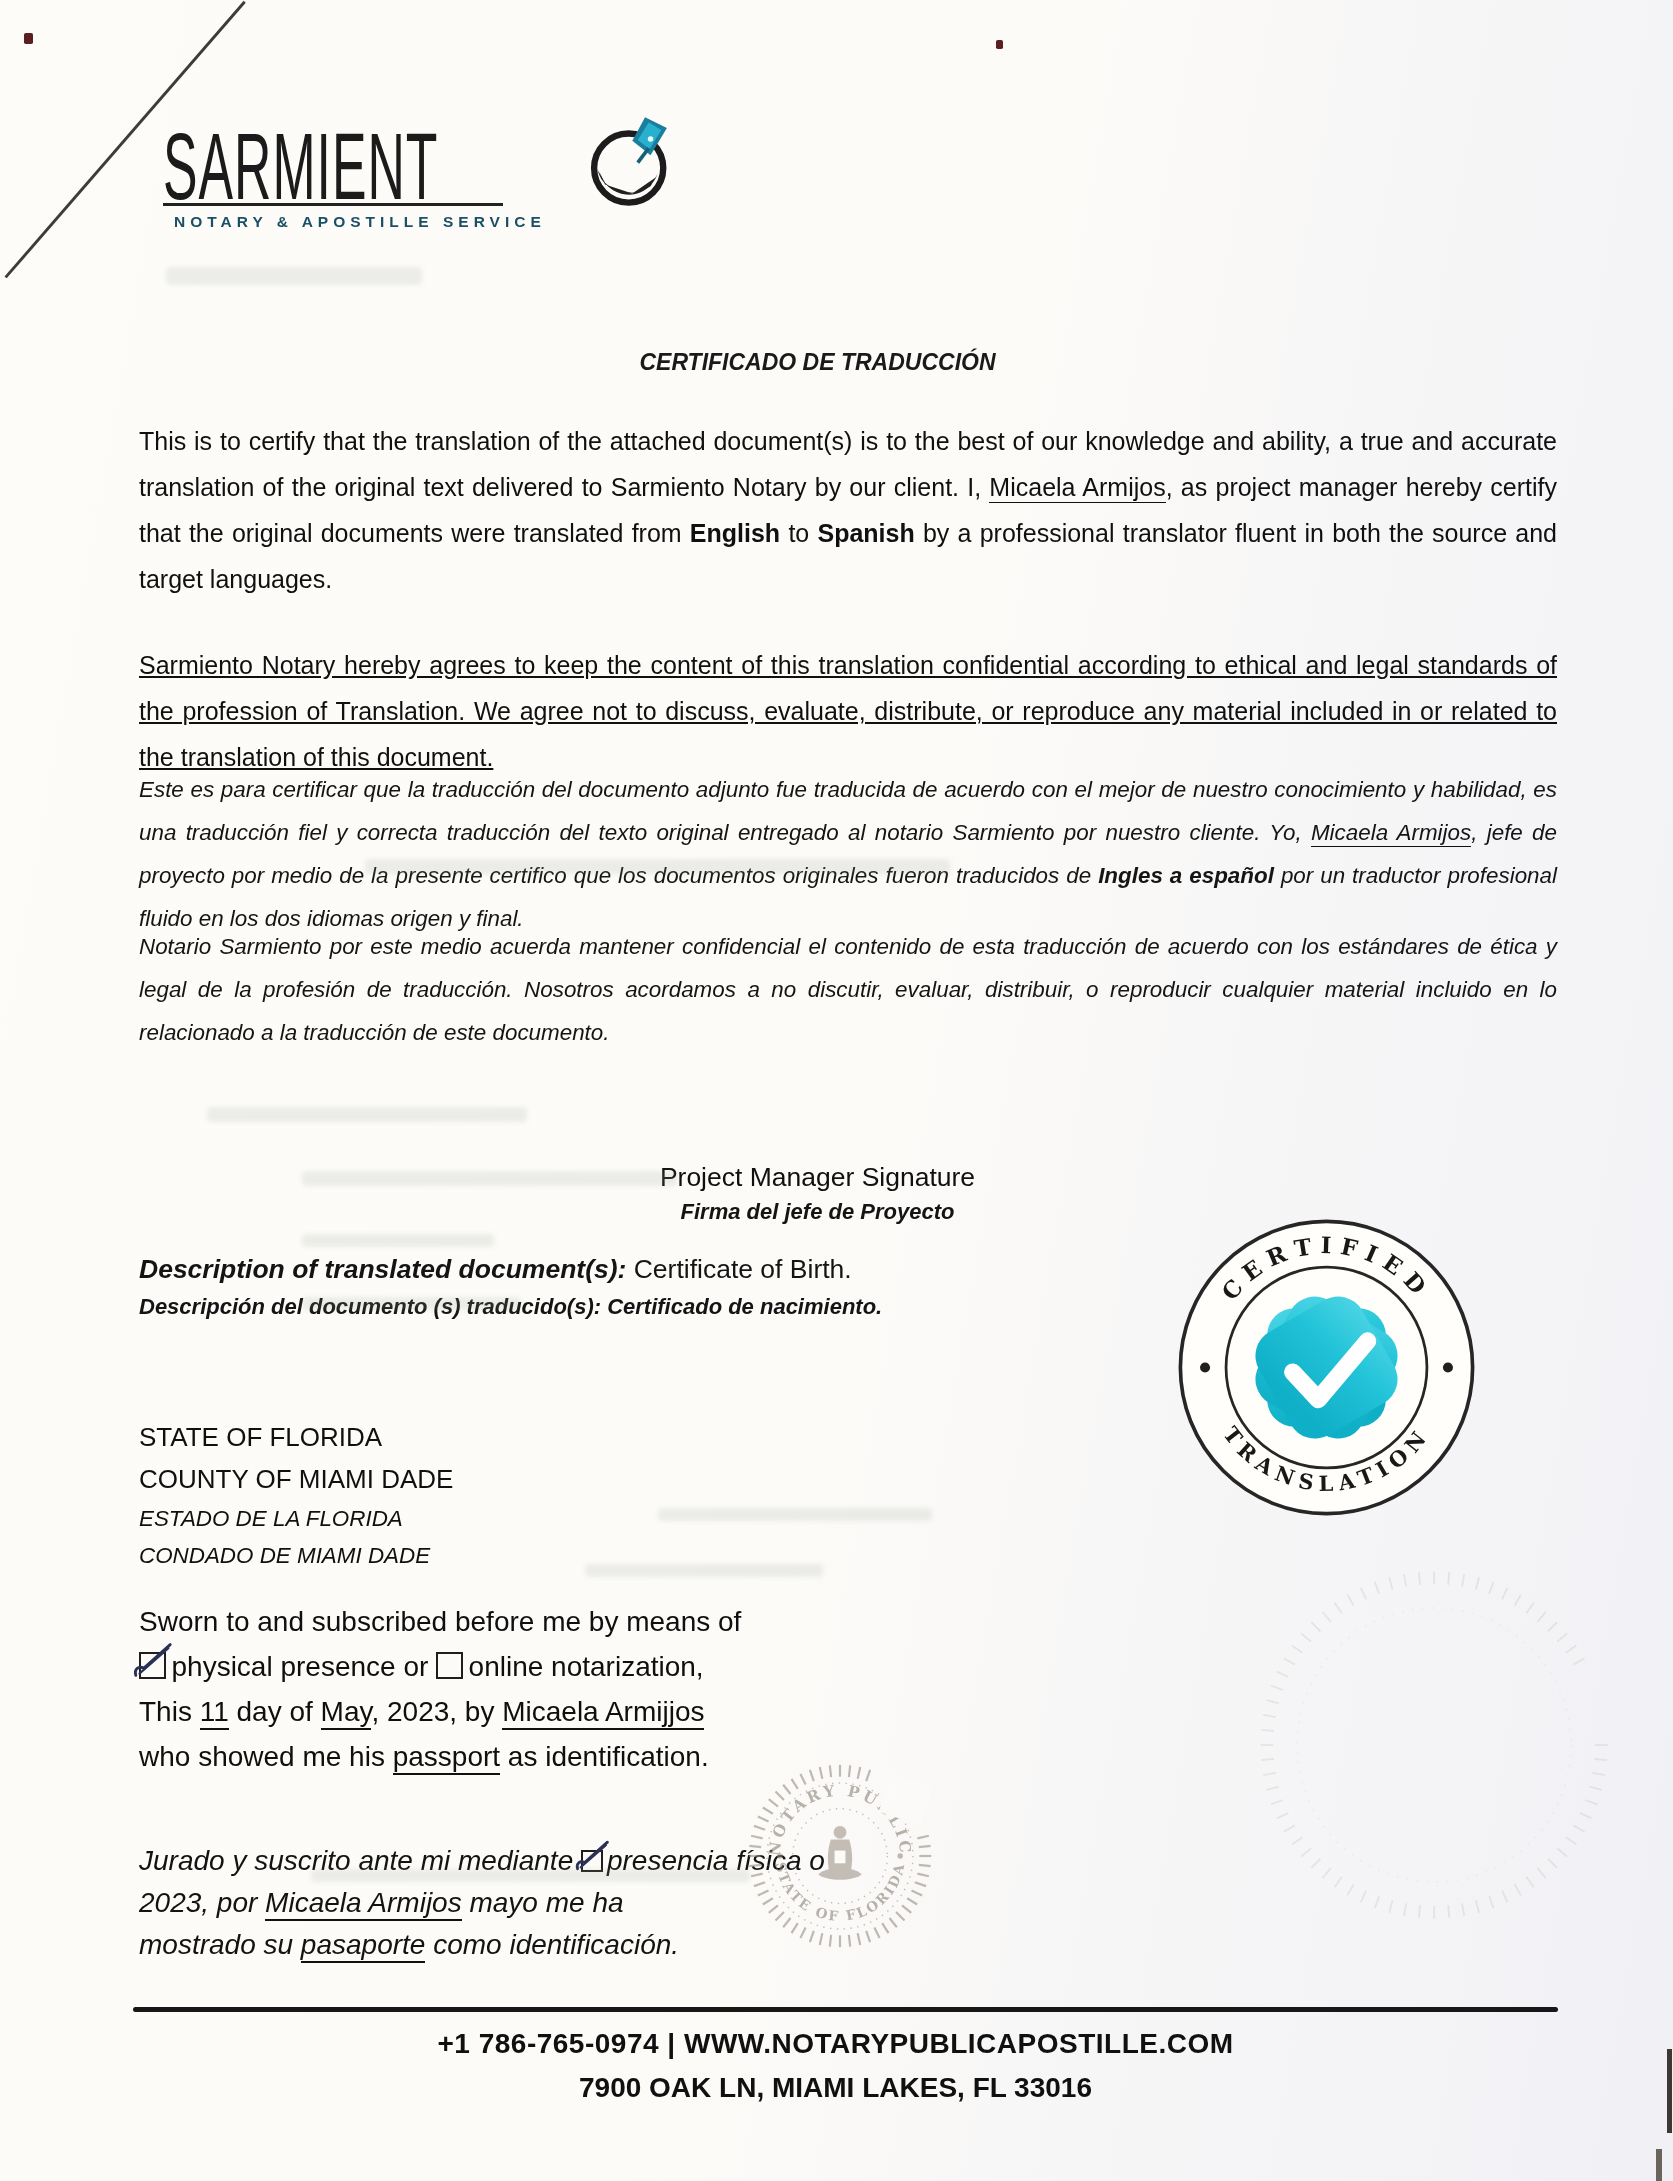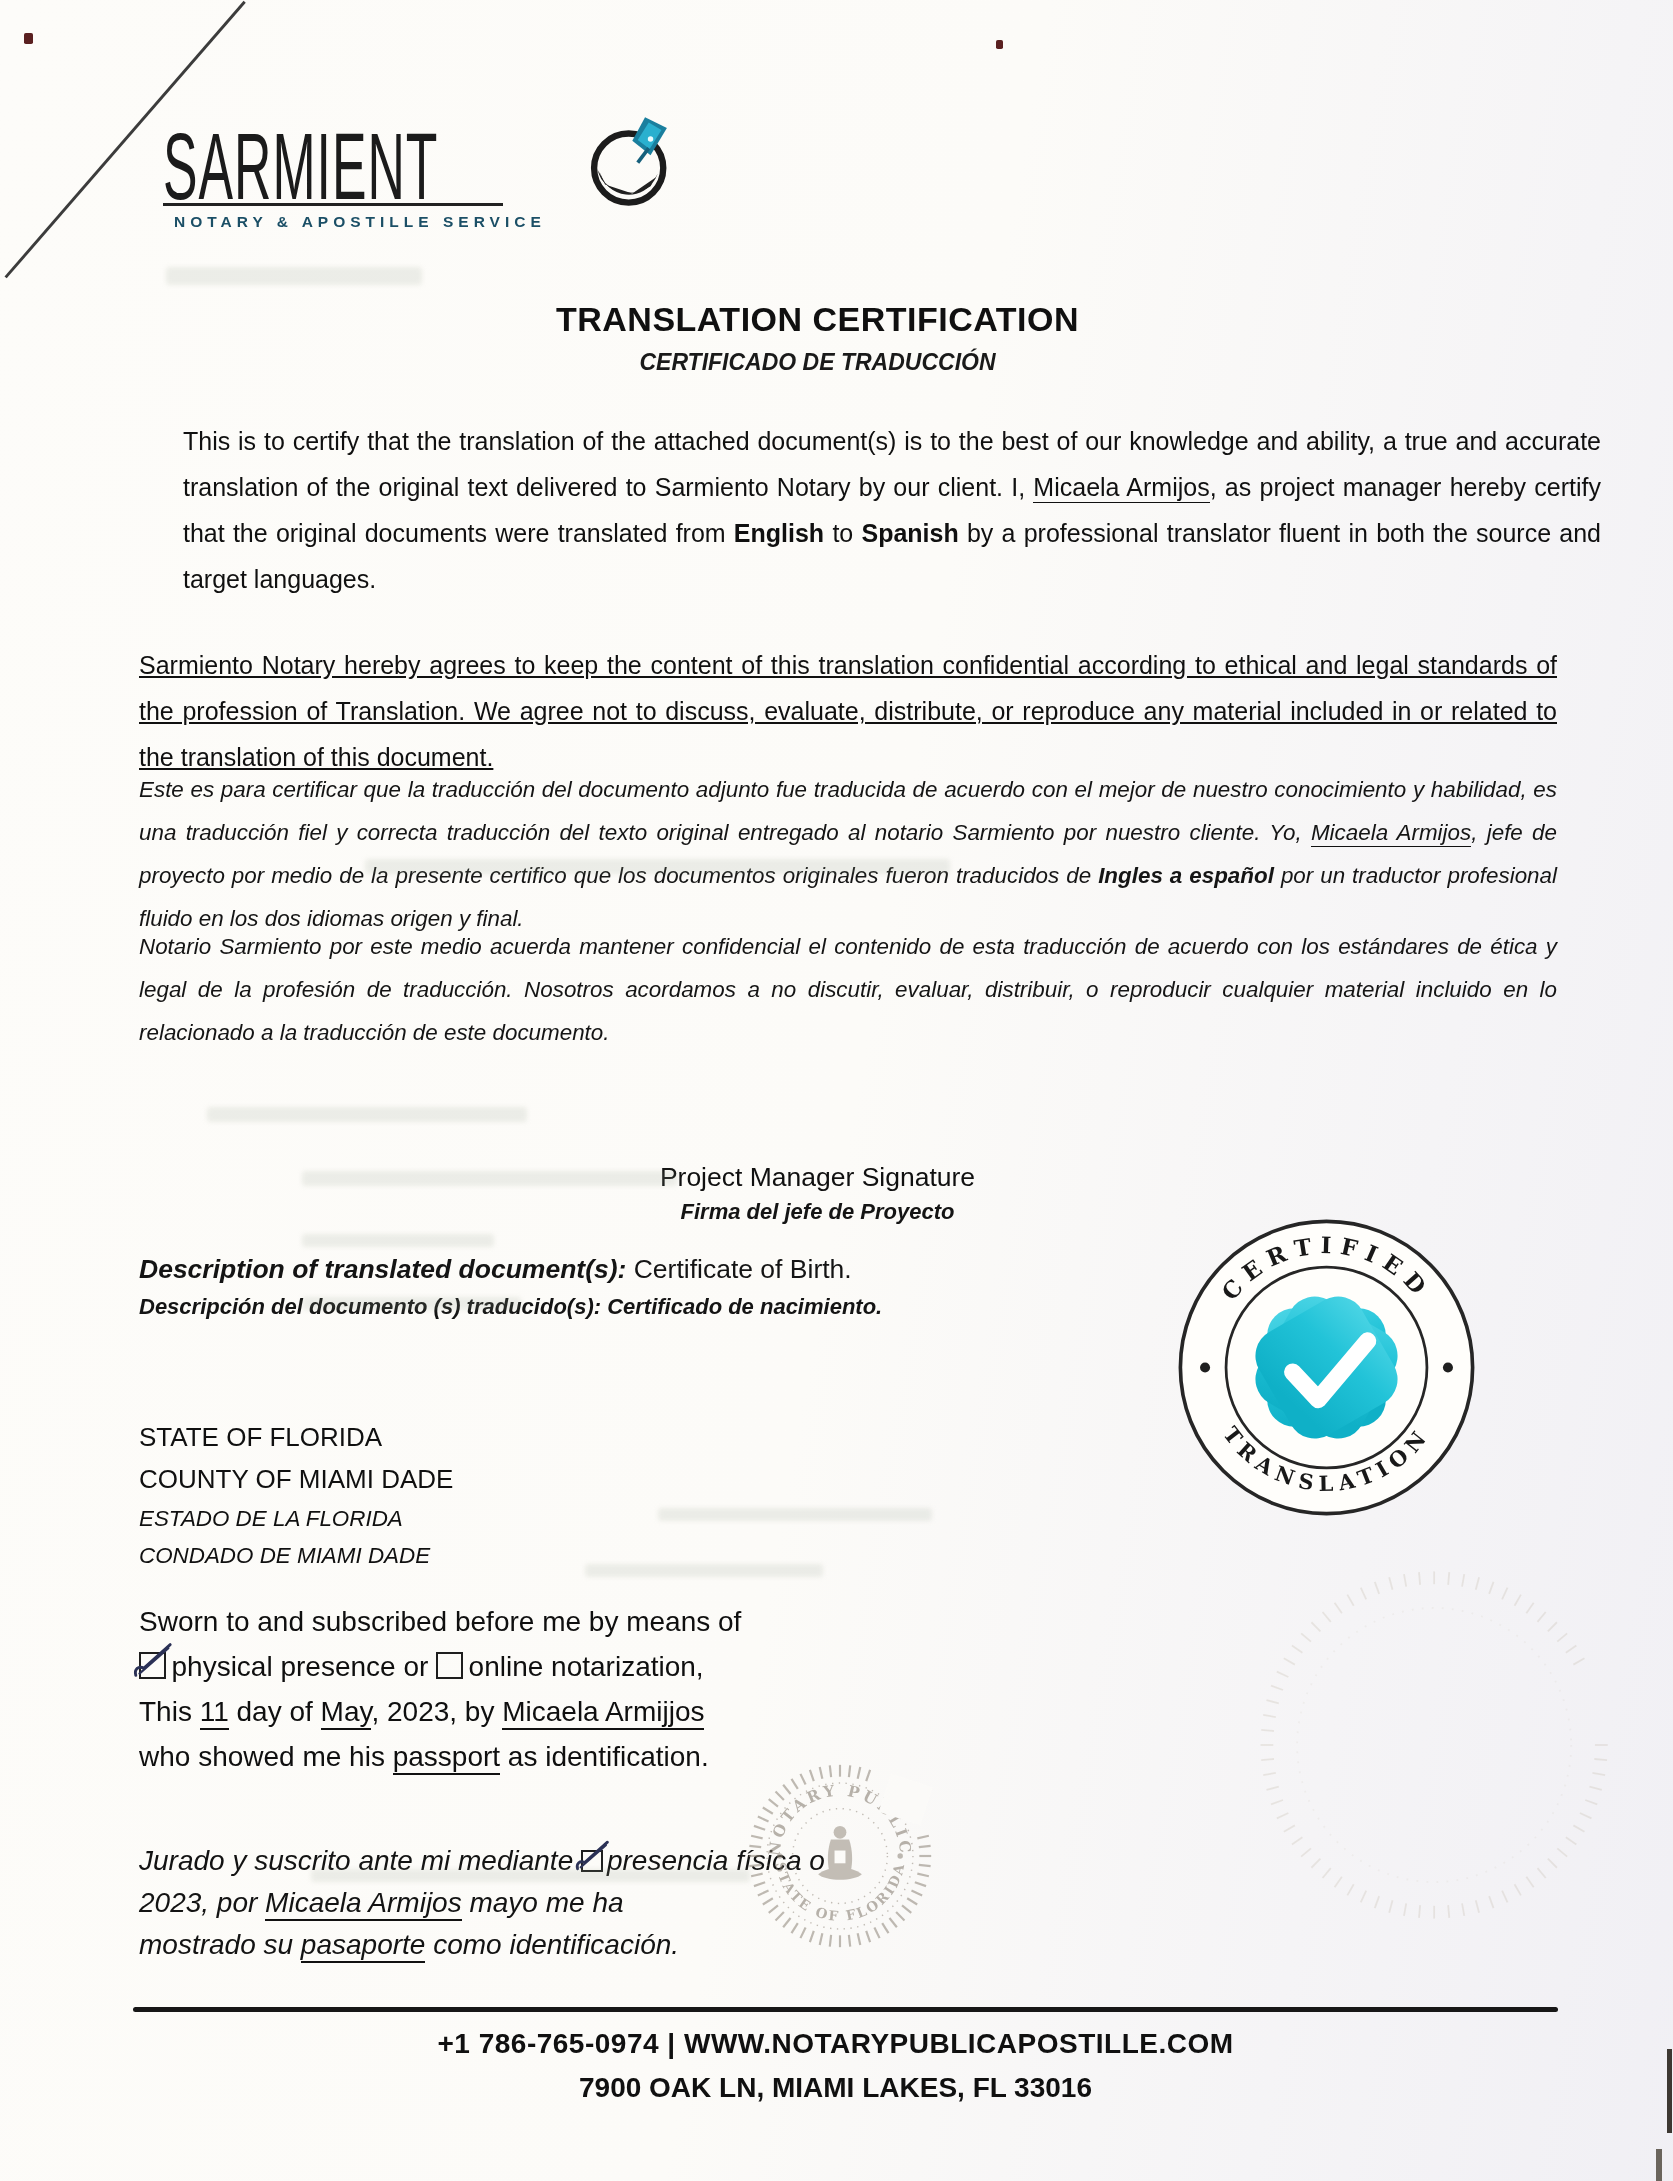--- a/index.html
+++ b/index.html
@@ -29,21 +29,21 @@
   }
   
   .title{position:absolute;left:164px;top:300px;width:1307px;text-align:center;
     font-size:34px;font-weight:700;letter-spacing:0.5px;color:#101010;}
   .subtitle{position:absolute;left:164px;top:349px;width:1307px;text-align:center;
     font-size:23px;font-weight:700;font-style:italic;color:#1a1a1a;}
   
   .para{position:absolute;left:139px;width:1418px;text-align:justify;}
   .para.en{font-size:25px;line-height:46px;color:#101010;}
   .para.es{font-size:22.4px;line-height:43px;font-style:italic;color:#151515;}
-  .p1{top:418px;margin-left:44px;} .p2{top:642px;text-decoration:underline;} .p3{top:768px;} .p4{top:925px;}
+  .p1{top:418px;} .p2{top:642px;text-decoration:underline;} .p3{top:768px;} .p4{top:925px;}
   .u{border-bottom:1.8px solid #111;padding-bottom:0.9px;}
   .b{font-weight:700;}
   
   .sig-en{position:absolute;left:164px;top:1162px;width:1307px;text-align:center;
     font-size:26.5px;color:#101010;}
   .sig-es{position:absolute;left:164px;top:1199px;width:1307px;text-align:center;
     font-size:22px;font-weight:700;font-style:italic;}
   .desc1{position:absolute;left:139px;top:1254px;font-size:26.5px;}
   .desc1 .lbl{font-style:italic;font-weight:700;}
   .desc2{position:absolute;left:139px;top:1294px;font-size:22px;font-style:italic;font-weight:700;}
@@ -93,21 +93,20 @@
           <polygon points="70,16 84,24 71,45 58,35" fill="#2ab0cf"></polygon>
           <line x1="70" y1="44" x2="58" y2="60" stroke="#16607c" stroke-width="4"></line>
           <circle cx="72" cy="34" r="3" fill="#eafcff"></circle>
         </svg>
       </span>
     </div>
     <div class="logo-underline"></div>
     <div class="logo-tagline">NOTARY &amp; APOSTILLE SERVICE</div>
   </div>
 
-  <div class="title">TRANSLATION CERTIFICATION</div>
   <div class="subtitle">CERTIFICADO DE TRADUCCIÓN</div>
 
   <div class="para en p1"><span>This is to certify that the translation of the attached document(s) is to the best of our knowledge and ability, a true and accurate translation of the original text delivered to Sarmiento Notary by our client. I, </span><span class="u">Micaela Armijos</span><span>, as project manager hereby certify that the original documents were translated from </span><span class="b">English</span><span> to </span><span class="b">Spanish</span><span> by a professional translator fluent in both the source and target languages.</span></div>
 
   <div class="para en p2">Sarmiento Notary hereby agrees to keep the content of this translation confidential according to ethical and legal standards of the profession of Translation. We agree not to discuss, evaluate, distribute, or reproduce any material included in or related to the translation of this document.</div>
 
   <div class="para es p3"><span>Este es para certificar que la traducción del documento adjunto fue traducida de acuerdo con el mejor de nuestro conocimiento y  habilidad, es una traducción fiel y correcta traducción del texto original entregado al notario Sarmiento por nuestro cliente. Yo, </span><span class="u">Micaela Armijos</span><span>, jefe de proyecto por medio de la presente certifico que los documentos originales fueron traducidos de </span><span class="b">Ingles a español</span><span> por un traductor profesional fluido en los dos idiomas origen y final.</span></div>
 
   <div class="para es p4">Notario Sarmiento por este medio acuerda mantener confidencial el contenido de esta traducción de acuerdo con los estándares de ética y legal de la profesión de traducción. Nosotros acordamos a no discutir, evaluar, distribuir, o reproducir cualquier material incluido en lo relacionado a la traducción de este documento.</div>
 

